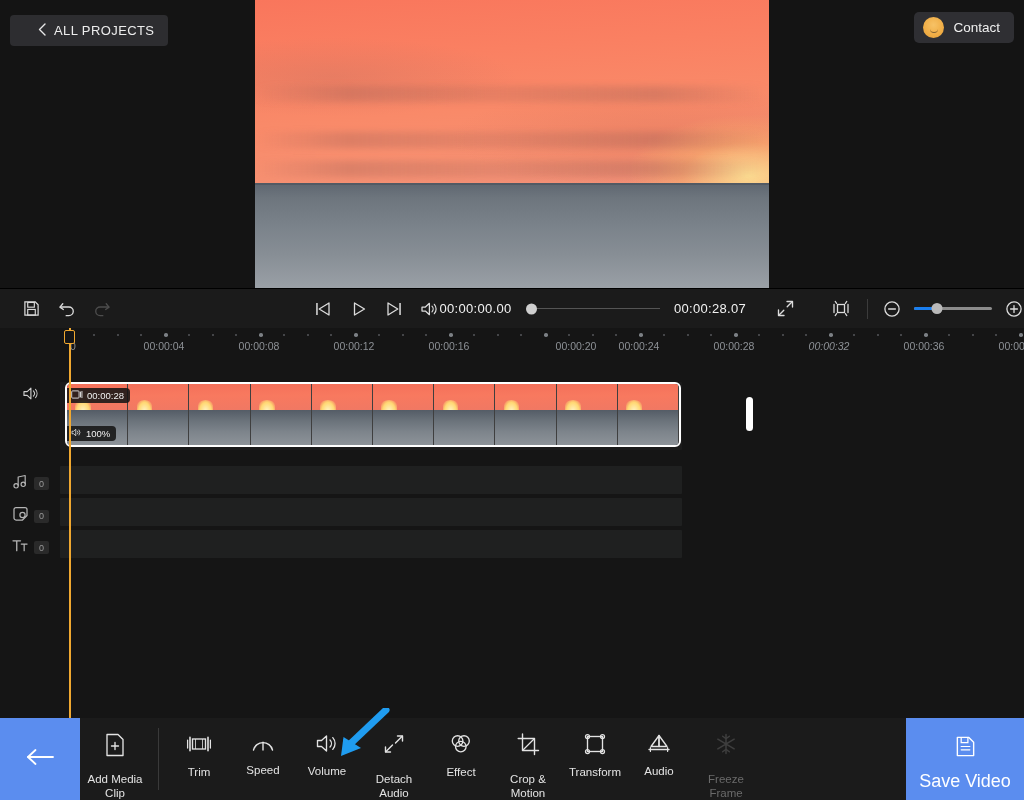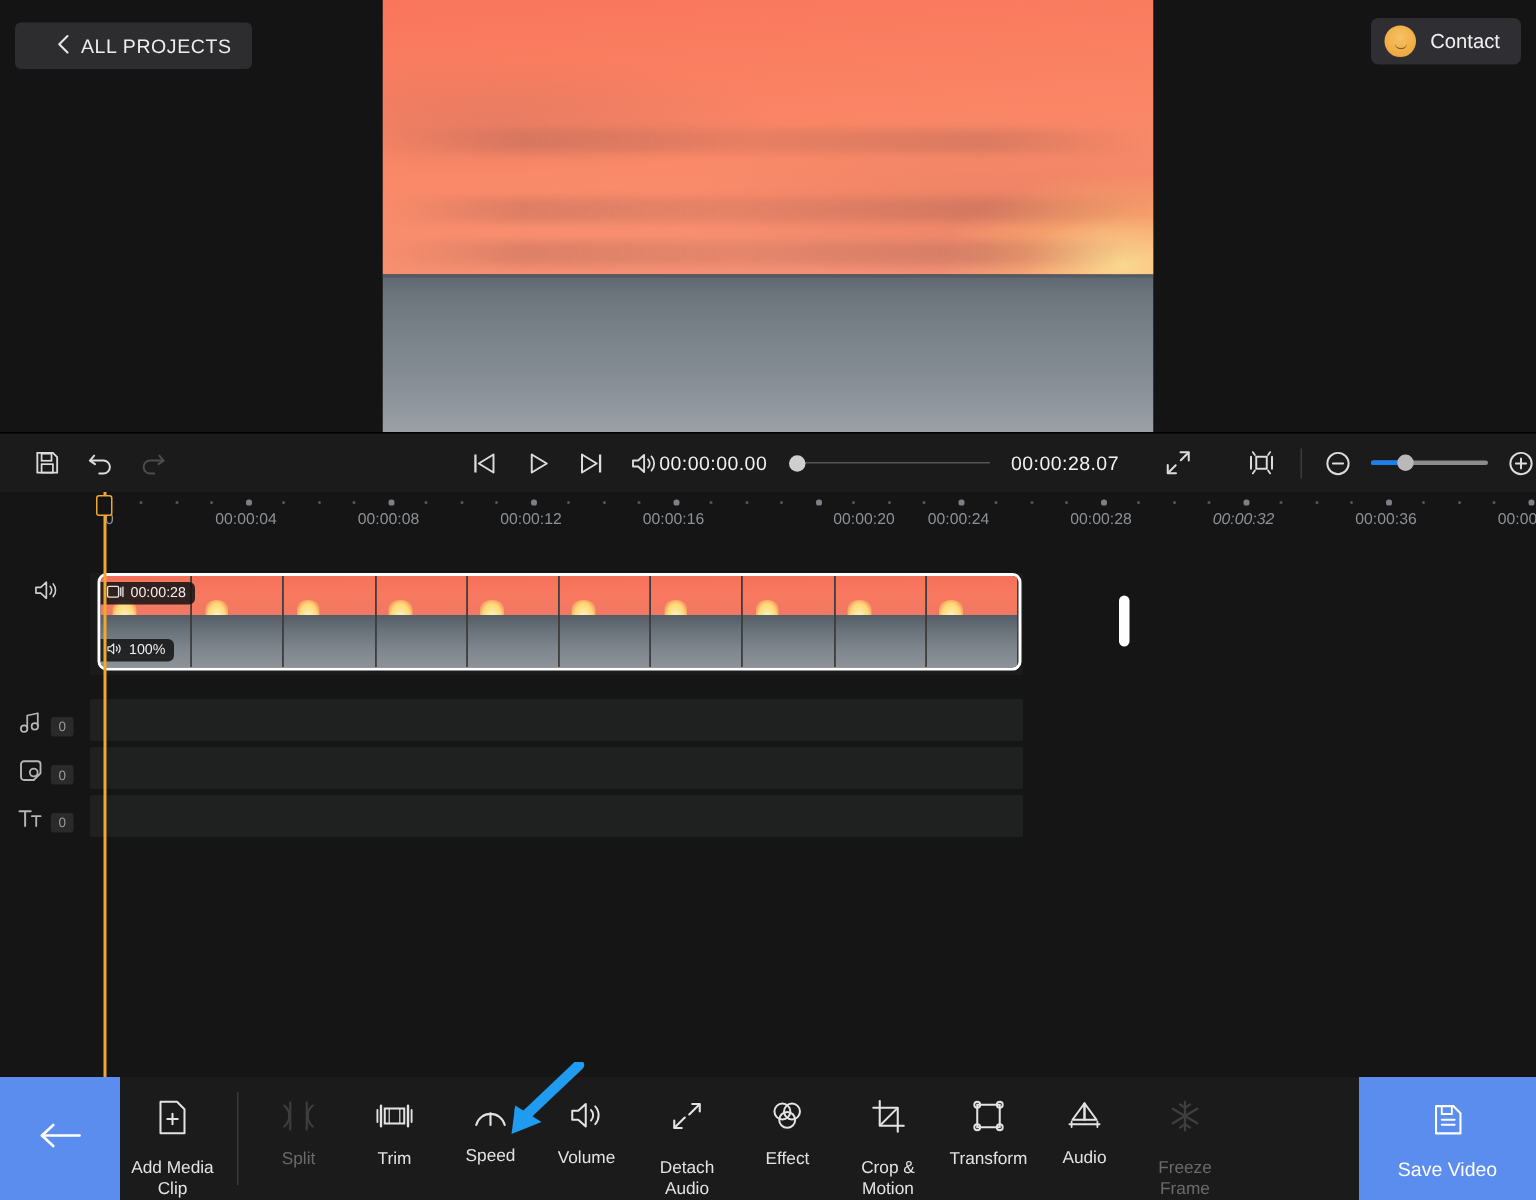--- a/index.html
+++ b/index.html
@@ -190,21 +190,21 @@
   }
   .tool.wide { width: 70px; justify-content: space-between; }
   .tool.disabled { color: #6a6a6a; cursor: default; }
   .tool.disabled svg { opacity: .45; }
   .tool-sep { width: 1px; height: 62px; background: #3a3a3a; margin: 10px 8px 0; }
   .save-btn {
     position: absolute; right: 0; top: 0; width: 118px; height: 82px;
     background: #5b8def; display: flex; flex-direction: column; align-items: center;
     padding-top: 17px; cursor: pointer; color: #fff;
   }
-  .save-btn .tl-label { font-size: 13px; margin-top: 9px; }
+  .save-btn .tl-label { font-size: 18px; margin-top: 9px; }
 
   .annot-arrow { position: absolute; left: 330px; top: 708px; z-index: 60; pointer-events: none; }
 </style>
 </head>
 <body>
 
 <div id="app">
 
   <div class="preview-area">
     <div class="video-frame">
@@ -521,29 +521,20 @@
 
     <div class="tools" id="tools">
         <div class="tool wide">
           <span><svg width="22" height="24" viewBox="0 0 22 24">
               <path d="M3 1.5 h11 l5 5 v16 h-16 z" fill="none" stroke="currentColor" stroke-width="1.35" stroke-linejoin="round"></path>
               <path d="M11 9.5 v7 M7.5 13 h7" stroke="currentColor" stroke-width="1.35" stroke-linecap="round"></path>
             </svg></span>
           <span class="tl-label">Add Media Clip</span>
         </div>
         <div class="tool-sep"></div>
-        <div class="tool disabled">
-          <span><svg width="24" height="22" viewBox="0 0 24 22">
-              <path d="M6.5 2 V20" stroke="currentColor" stroke-width="1.4" stroke-linecap="round"></path>
-              <path d="M17.5 2 V20" stroke="currentColor" stroke-width="1.4" stroke-linecap="round"></path>
-              <path d="M2.5 4 a9 9 0 0 1 0 14" fill="none" stroke="currentColor" stroke-width="1.4" stroke-linecap="round"></path>
-              <path d="M21.5 4 a9 9 0 0 0 0 14" fill="none" stroke="currentColor" stroke-width="1.4" stroke-linecap="round"></path>
-            </svg></span>
-          <span class="tl-label">Split</span>
-        </div>
         <div class="tool">
           <span><svg width="26" height="22" viewBox="0 0 26 22">
               <rect x="6.5" y="6" width="13" height="10" fill="none" stroke="currentColor" stroke-width="1.35"></rect>
               <path d="M4 4.2 V17.8 M22 4.2 V17.8" stroke="currentColor" stroke-width="1.6" stroke-linecap="round"></path>
               <path d="M1.6 7 V15 M24.4 7 V15" stroke="currentColor" stroke-width="1.25" stroke-linecap="round"></path>
               <path d="M9.5 6 V16 M16.5 6 V16" stroke="currentColor" stroke-width="1" opacity=".8"></path>
             </svg></span>
           <span class="tl-label">Trim</span>
         </div>
         <div class="tool">

